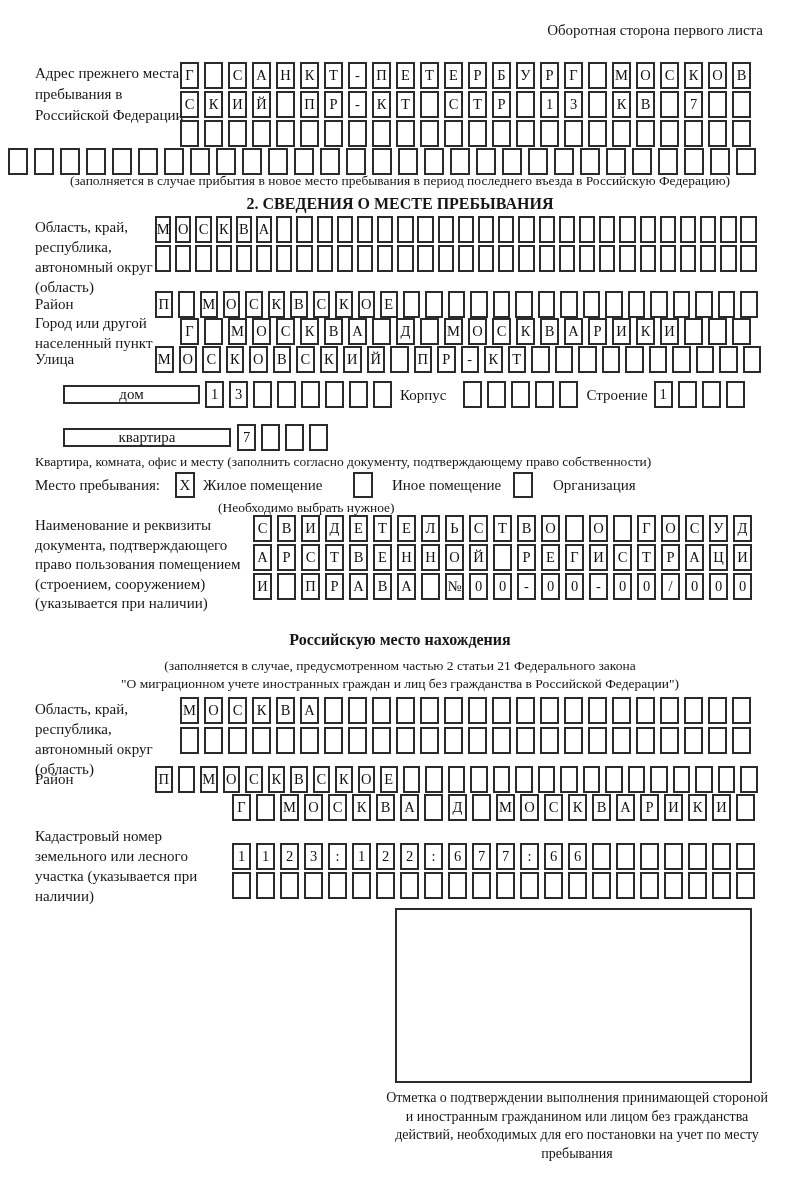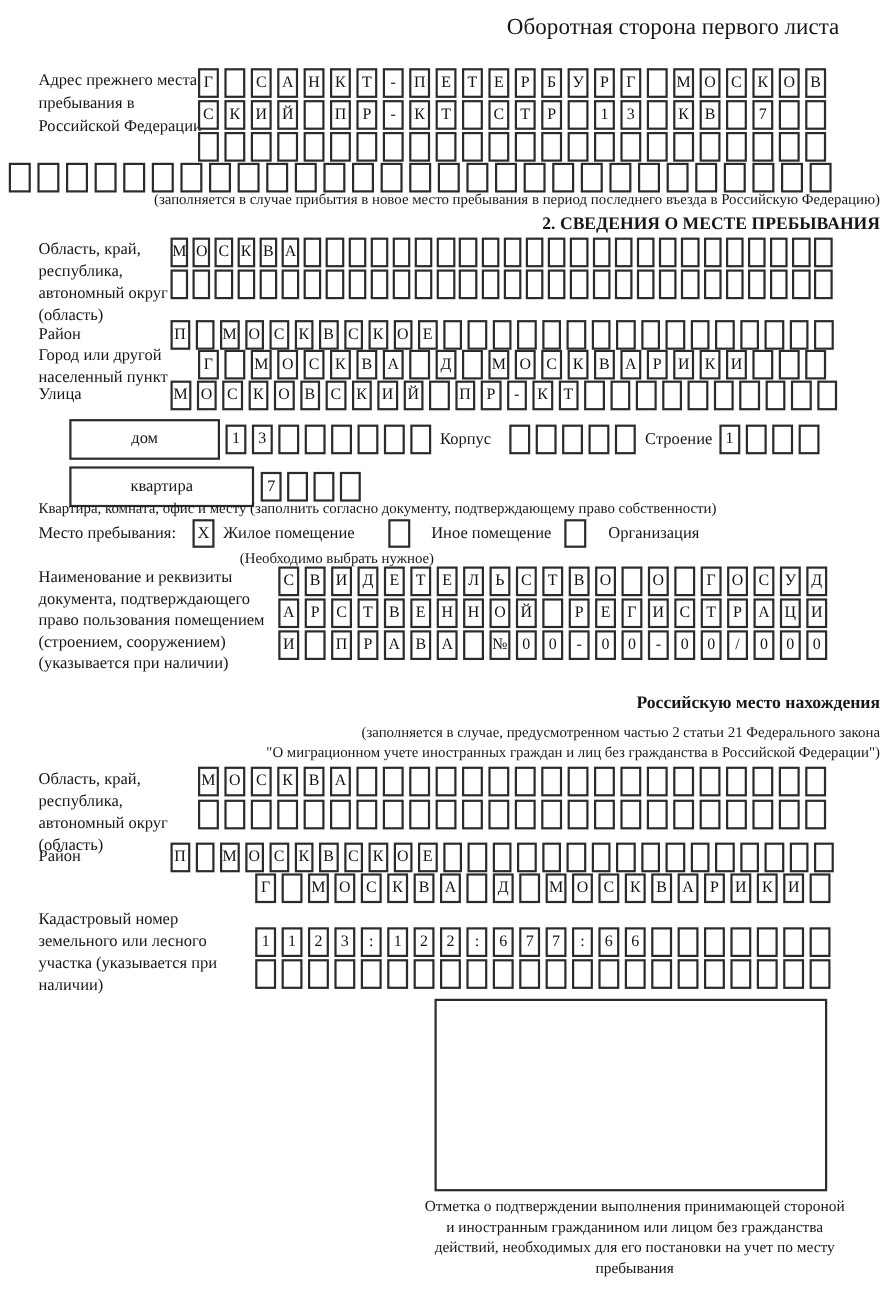--- a/index.html
+++ b/index.html
@@ -4,49 +4,49 @@
 <style>
   html,body { margin:0; padding:0; background:#ffffff; }
   .page {
     position:relative; width:800px; height:1180px; background:#ffffff;
     font-family:"Liberation Serif","DejaVu Serif",serif; color:#161616;
     overflow:hidden;
   }
   .abs { position:absolute; }
   .label { font-size:15px; line-height:20px; }
   .note  { font-size:13.5px; line-height:17px; }
-  .center{ left:0; width:100%; text-align:right; }
+  .center{ left:0; width:100%; text-align:center; }
   .title { font-weight:bold; font-size:16px; }
   .cellrow { display:flex; align-items:flex-start; }
   .cell {
     box-sizing:border-box; flex:none; border:2px solid #2b2b2b; height:27px;
     display:flex; align-items:center; justify-content:center;
     font-size:14.5px; color:#111; background:#fff;
   }
   .p24 .cell  { width:19px;   margin-right:5px; }
   .p20 .cell  { width:16.3px; margin-right:3.9px; }
   .p225 .cell { width:17.5px; margin-right:5px; }
   .p235 .cell { width:18.5px; margin-right:5px; }
   .p26 .cell  { width:20px;   margin-right:6px; }
   .fieldbox {
-    box-sizing:border-box; border:2px solid #2b2b2b; height:37px;
+    box-sizing:border-box; border:2px solid #2b2b2b; height:19px;
     display:flex; align-items:center; justify-content:center; font-size:15px;
   }
   .checkbox {
     box-sizing:border-box; border:2px solid #2b2b2b; width:20px; height:26px;
     display:inline-flex; align-items:center; justify-content:center; font-size:15px;
   }
   .inlinerow { display:flex; align-items:center; }
 </style>
 </head>
 <body>
 
 <div class="page">
 
-  <div class="abs" style="top:12px; right:37px; font-size:21px">Оборотная сторона первого листа</div>
+  <div class="abs" style="top:22px; right:37px; font-size:15px">Оборотная сторона первого листа</div>
 
   <div class="abs label" style="left:35px; top:63px; width:155px; line-height:21px">Адрес прежнего места пребывания в Российской Федерации</div>
   <div class="abs cellrow p24" style="left:180px; top:62px">
       <span class="cell">Г</span>
       <span class="cell"></span>
       <span class="cell">С</span>
       <span class="cell">А</span>
       <span class="cell">Н</span>
       <span class="cell">К</span>
       <span class="cell">Т</span>

